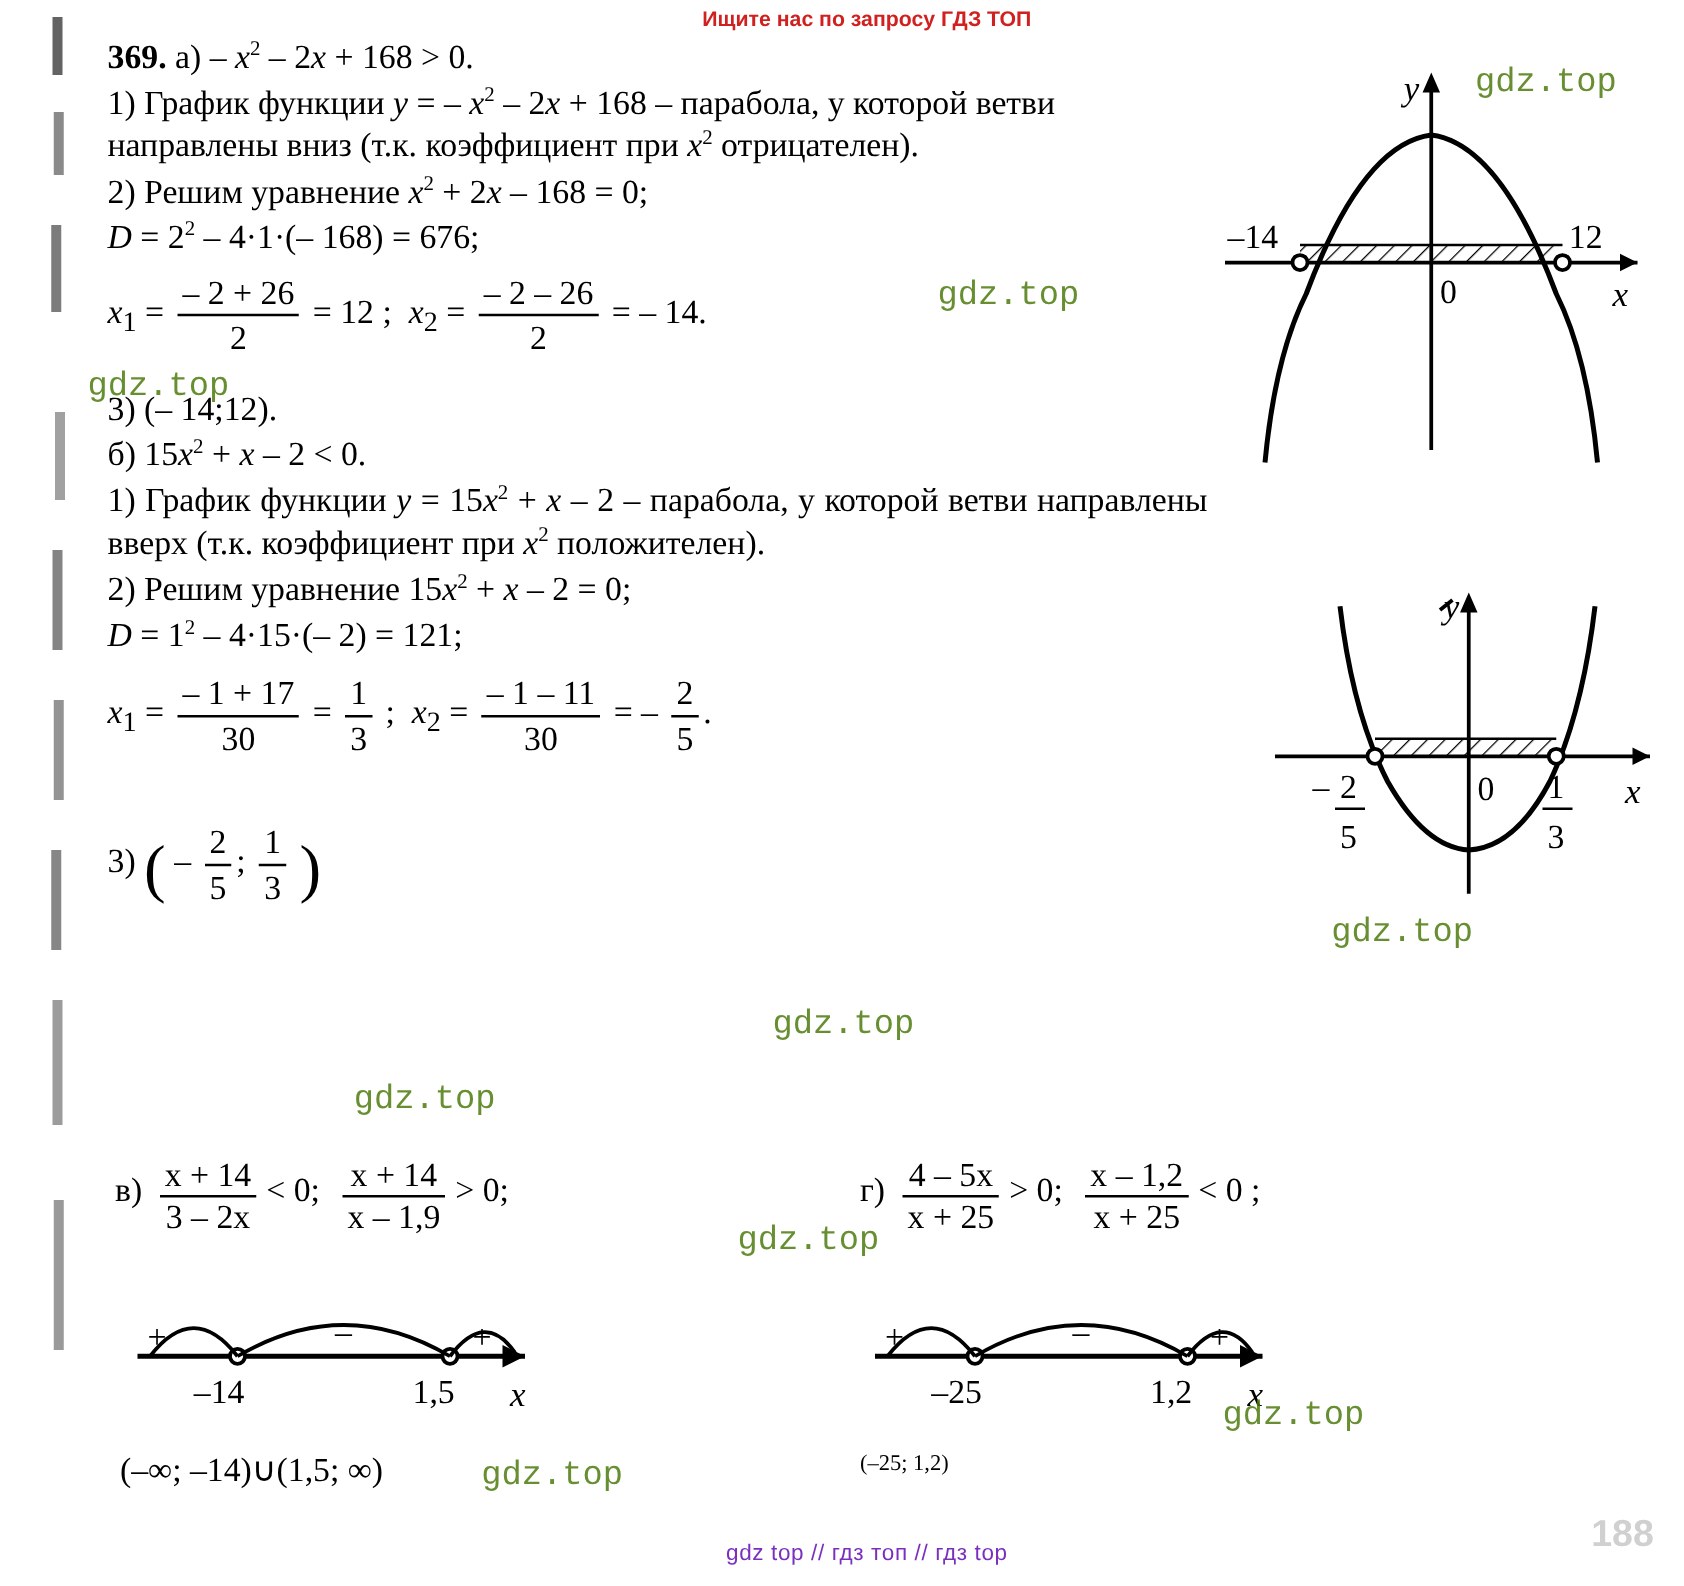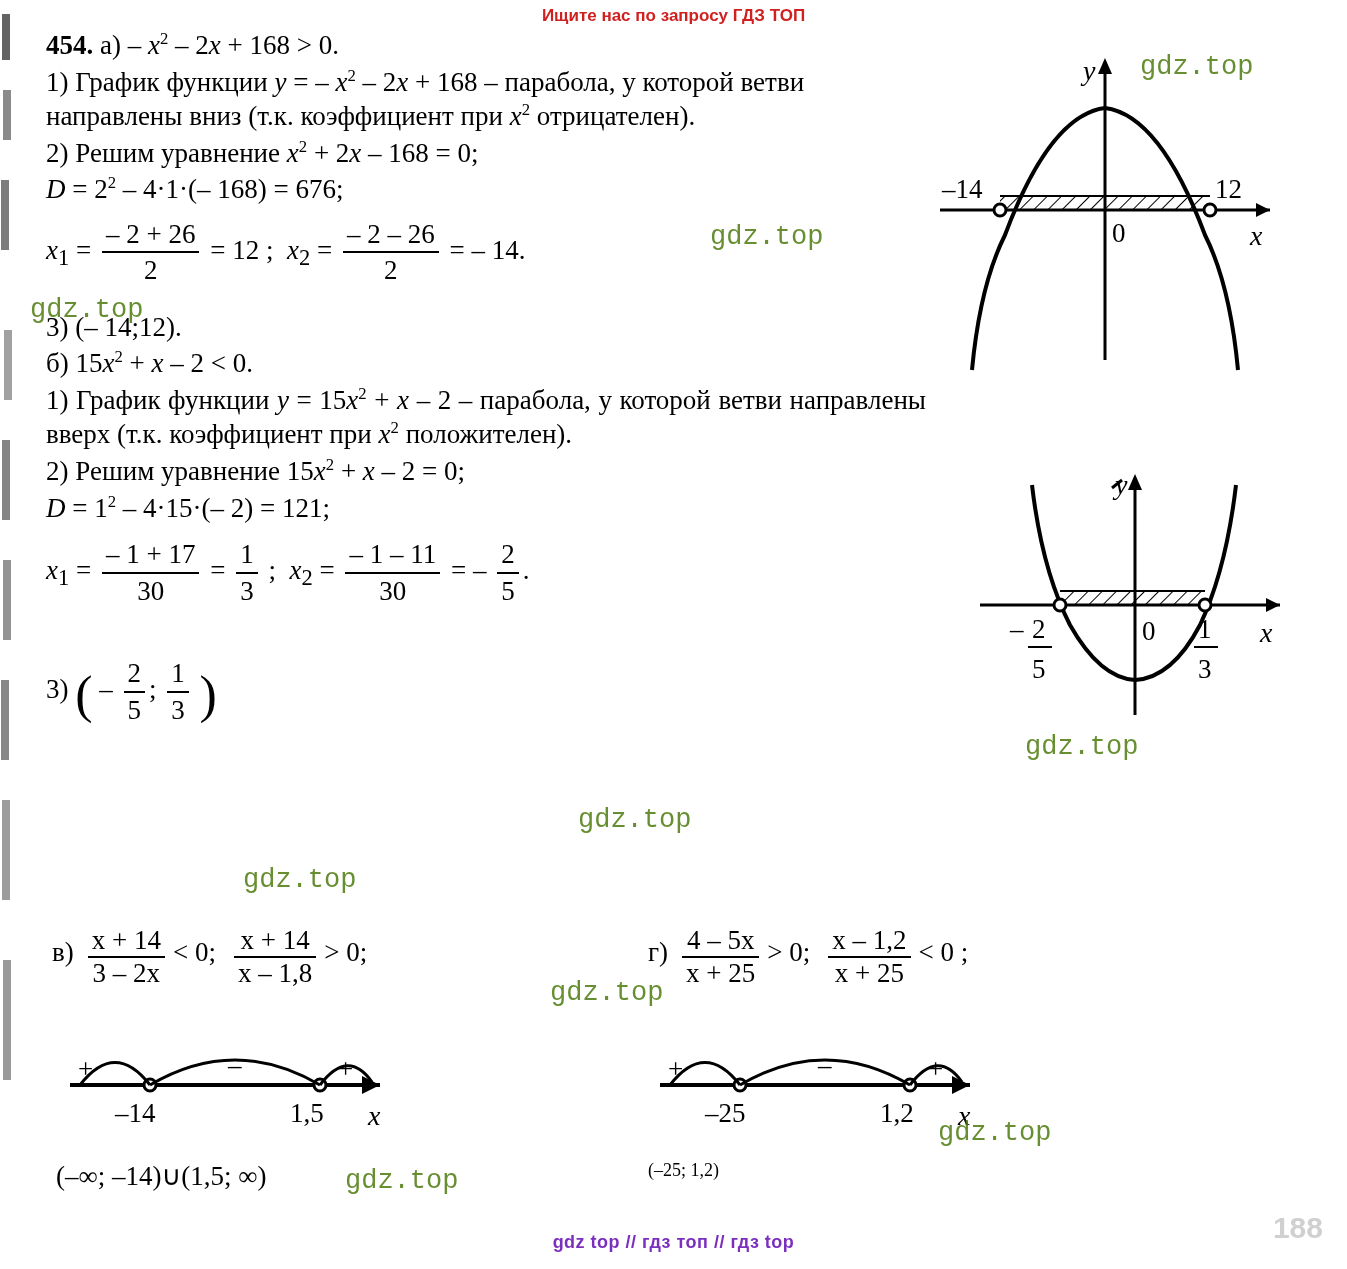--- a/index.html
+++ b/index.html
@@ -4,21 +4,21 @@
 <style>
   html,body{margin:0;padding:0;}
   body{
     width:1347px;height:1269px;
     background:#ffffff;
     font-family:"Liberation Serif", serif;
     color:#000;
     position:relative;
     overflow:hidden;
   }
-  .page{position:absolute;inset:0;}
+  .page{position:absolute;inset:0;margin-left:40px;}
 
   
   .top-banner{
     position:absolute;top:6px;left:0;width:100%;
     text-align:center;
     color:#d02020;
     font-family:"Liberation Sans", sans-serif;
     font-size:17px;
     font-weight:600;
   }
@@ -76,42 +76,42 @@
 
   
   .numline{position:absolute;}
 
   .footer{
     position:absolute;bottom:16px;left:0;width:100%;
     text-align:center;
     color:#7b2fbe;
     font-family:"Liberation Sans", sans-serif;
     font-size:18px;
-    font-weight:bold;
+    font-weight:normal;
     letter-spacing:.5px;
   }
   .pagenum{
     position:absolute;right:24px;bottom:24px;
     color:#d0d0d0;font-size:30px;font-weight:bold;
     font-family:"Liberation Sans", sans-serif;
   }
 </style>
 </head>
 <body>
 
 <div class="page">
 
   <div class="scan-edge"></div>
 
   <div class="top-banner">Ищите нас по запросу ГДЗ ТОП</div>
 
   <div class="text-col">
 
     <p class="line">
-      <b>454.</b>
+      <b>369.</b>
       <span>а)</span>
       <span>– <i>x</i><sup>2</sup> – 2<i>x</i> + 168 &gt; 0.</span>
     </p>
 
     <p class="line wrap" style="width:860px;">
       1) График функции <i>y</i> = – <i>x</i><sup>2</sup> – 2<i>x</i> + 168 – парабола,
       у которой ветви направлены вниз (т.к. коэффици­ент при <i>x</i><sup>2</sup> отрицателен).
     </p>
 
     <p class="line">
@@ -198,21 +198,21 @@
 
   <div style="position:absolute;left:52px;top:925px;">
     <span class="line" style="font-size:27px;">в)</span>
     <span class="frac" style="font-size:27px;margin-left:10px;">
       <span class="num">x + 14</span>
       <span class="den">3 – 2x</span>
     </span>
     <span style="font-size:27px;">&lt; 0;</span>
     <span class="frac" style="font-size:27px;margin-left:14px;">
       <span class="num">x + 14</span>
-      <span class="den">x – 1,8</span>
+      <span class="den">x – 1,9</span>
     </span>
     <span style="font-size:27px;">&gt; 0;</span>
   </div>
 
   <div style="position:absolute;left:648px;top:925px;">
     <span class="line" style="font-size:27px;">г)</span>
     <span class="frac" style="font-size:27px;margin-left:10px;">
       <span class="num">4 – 5x</span>
       <span class="den">x + 25</span>
     </span>

